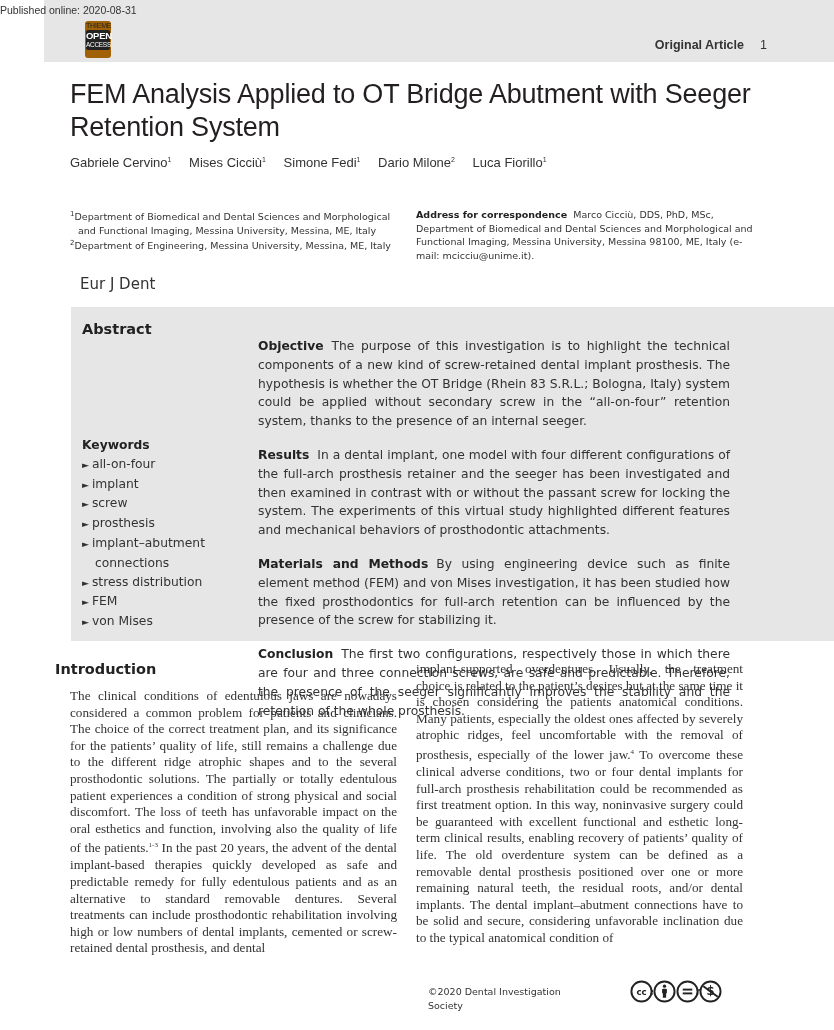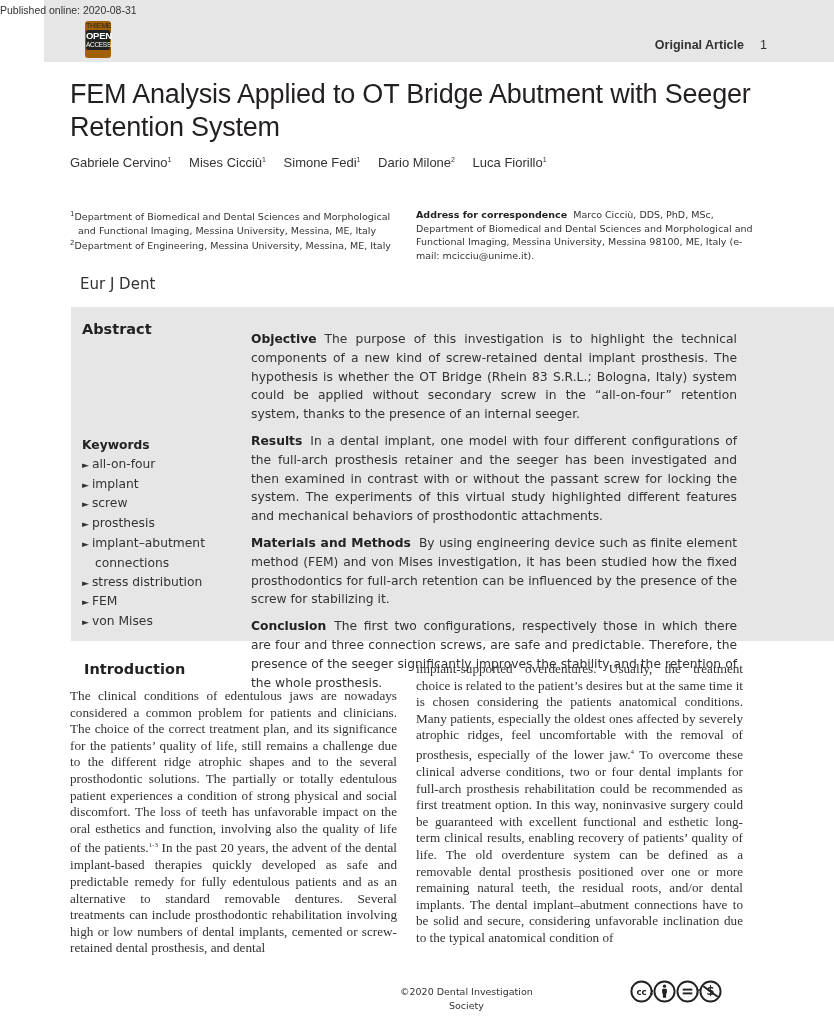--- a/index.html
+++ b/index.html
@@ -80,38 +80,38 @@
       font-size: 12.3px; line-height: 18.8px; color: #333;
     }
     .keywords .kw-heading { font-weight: bold; color: #222; display: block; }
     .keywords .kw { display: block; }
     .keywords .kw .arrow { font-size: 9px; margin-right: 3px; }
     .keywords .kw-cont { padding-left: 13px; }
     .abstract-text {
       position: absolute; left: 243px; top: 322px; width: 502px;
       font-size: 12.3px; line-height: 18.8px; color: #333; text-align: justify;
     }
-    .abstract-text p { margin: 8px; }
+    .abstract-text p { margin: 15px; }
     .abstract-text b { color: #222; margin-right: 8px; }
     .section-heading {
-      position: absolute; left: 84px; top: 661px; font-size: 14.5px; font-weight: bold; color: #222;
+      position: absolute; left: 55px; top: 661px; font-size: 14.5px; font-weight: bold; color: #222;
     }
     .col {
       position: absolute; top: 688px; width: 327px;
       font-family: "Liberation Serif", serif; font-size: 13.2px; line-height: 16.6px;
       color: #333; text-align: justify; hyphens: manual;
     }
     .col-left { left: 70px; }
     .col-right { left: 416px; top: 661px; }
     .col sup { font-size: 7px; }
     .footer-doi {
       position: absolute; left: 243px; top: 1042px; font-size: 12px; line-height: 13.5px; color: #333;
     }
     .footer-copy {
-      position: absolute; left: 400px; top: 985px; font-size: 9.5px; line-height: 13.5px; color: #333; text-align: center;
+      position: absolute; left: 428px; top: 985px; font-size: 9.5px; line-height: 13.5px; color: #333;
     }
     .footer-license {
       position: absolute; left: 630px; top: 985px; font-size: 10.5px; font-weight: bold; color: #222;
     }
     .cc-icons {
       position: absolute; left: 630px; top: 980px; display: flex; gap: 0;
     }
     .cc-icons svg { width: 23px; height: 23px; display: block; }
   </style>
 </head>

